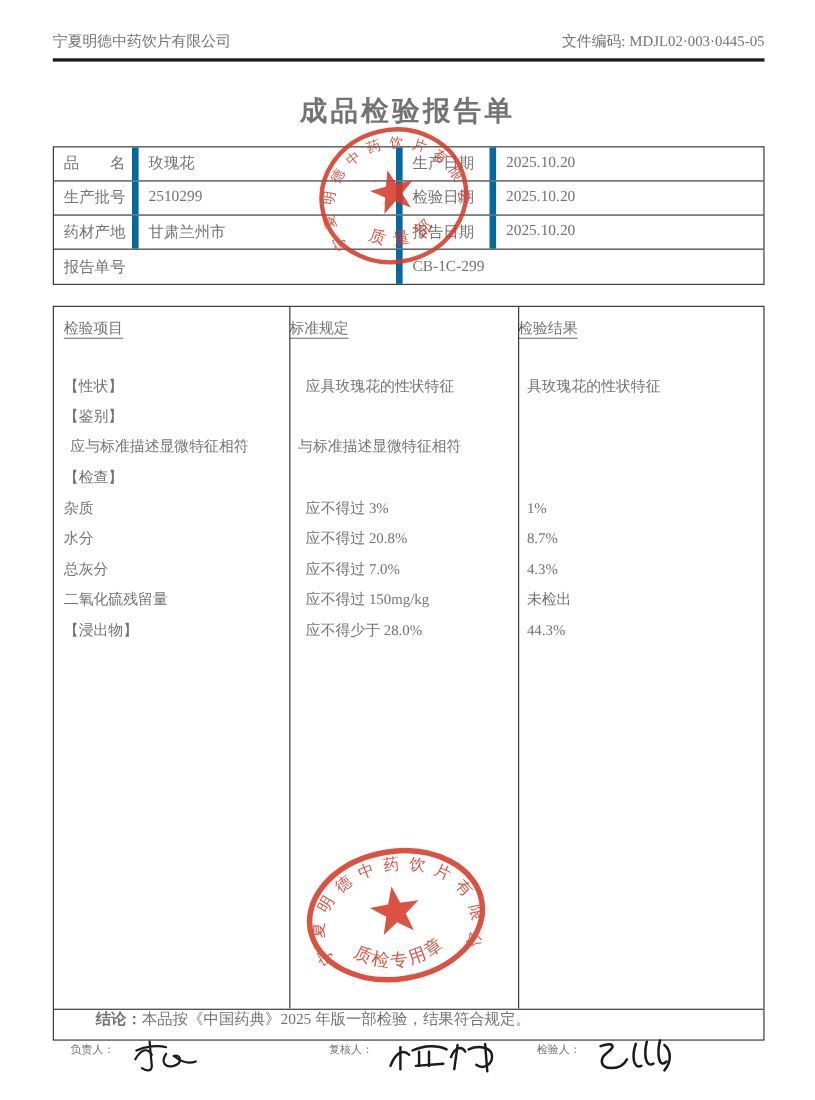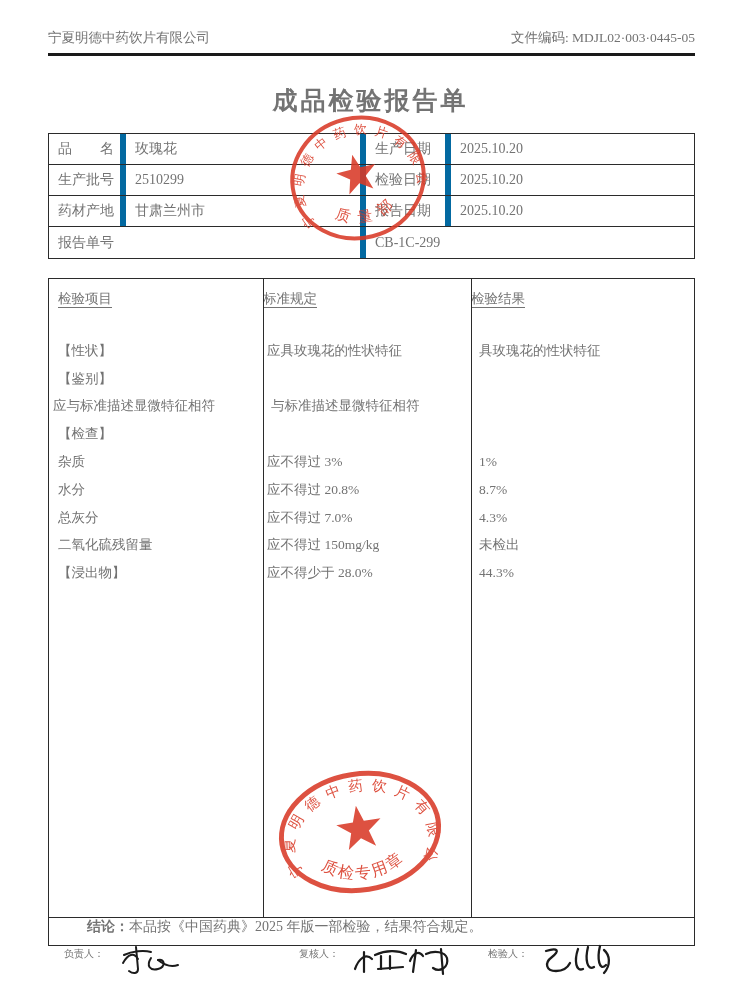--- a/index.html
+++ b/index.html
@@ -41,21 +41,21 @@
   .vdiv { position:absolute; top:0; bottom:0; width:1px; background:#2b2b2b; }
   .vdiv.v1 { left:214px; } .vdiv.v2 { left:422px; }
   .insp-header { display:grid; grid-template-columns:214px 208px 1fr; padding-top:11px; height:42px; }
   .insp-header .hcell { text-decoration:underline; text-underline-offset:4px; }
   .insp-header .hcell.c1 { padding-left:9px; }
   .insp-header .hcell.c2, .insp-header .hcell.c3 { }
   .insp-rows { padding-top:16px; }
   .insp-row { display:grid; grid-template-columns:214px 208px 1fr; height:27.8px; align-items:center; }
   .insp-row .cell { overflow:hidden; white-space:nowrap; }
   .insp-row .cell.c1 { padding-left:9px; }
-  .insp-row .cell.c2 { padding-left:4px; }
+  .insp-row .cell.c2 { padding-left:15px; }
   .insp-row .cell.c3 { padding-left:8px; }
   .insp-conclusion {
     height:28px; border-top:1px solid #2b2b2b;
     display:flex; align-items:flex-start; padding-left:38px; font-size:14px;
   }
   .insp-conclusion .clabel { font-weight:bold; }
   
   .stamp { position:absolute; z-index:5; pointer-events:none; opacity:0.88; }
   .stamp-top { left:286px; top:112px; transform:rotate(-14deg); }
   .stamp-bottom { left:274px; top:767px; transform:rotate(-9deg); }

